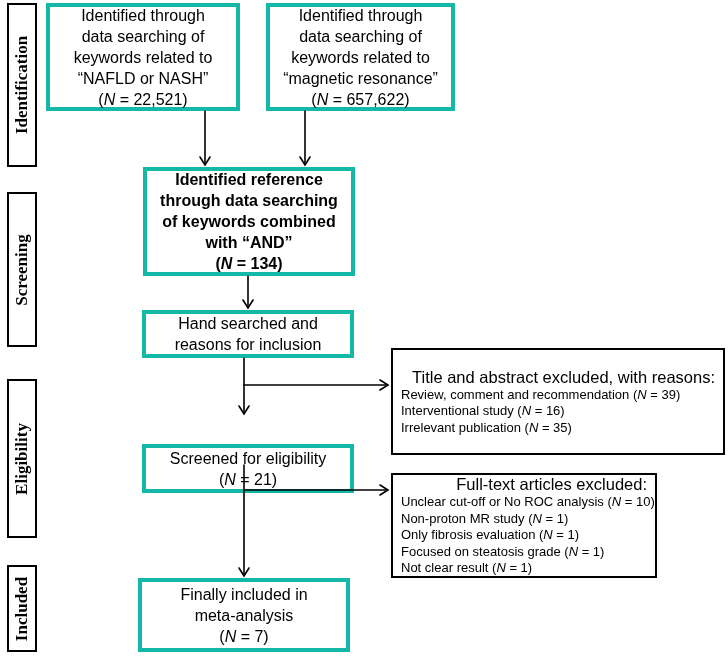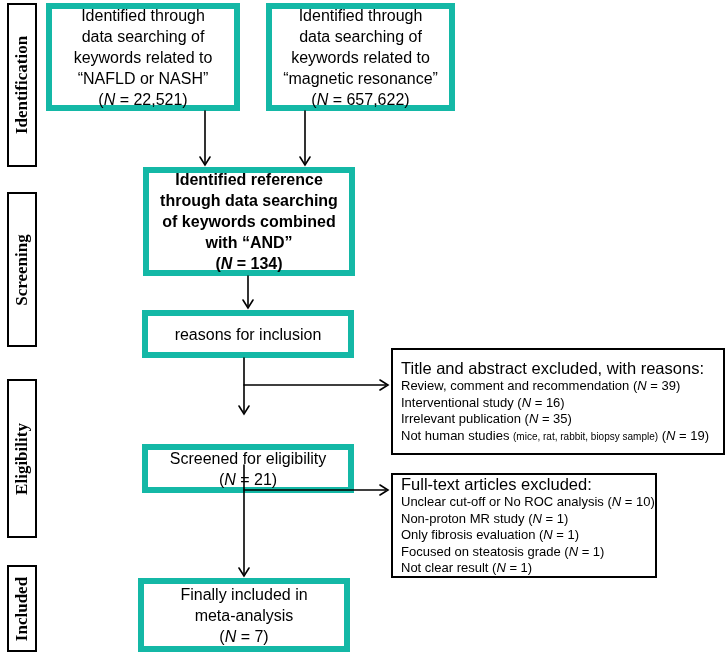--- a/index.html
+++ b/index.html
@@ -9,30 +9,30 @@
   }
   .stage{
     position:absolute;border:2px solid #000;background:#fff;box-sizing:border-box;
     display:flex;align-items:center;justify-content:center;
   }
   .stage .vlabel{
     transform:rotate(-90deg);white-space:nowrap;
     font-family:"Liberation Serif",serif;font-weight:bold;font-size:17px;
   }
   .fbox{
-    position:absolute;border:6px solid #14b8a6;background:#fff;box-sizing:border-box;
+    position:absolute;border:4px solid #14b8a6;background:#fff;box-sizing:border-box;
     display:flex;flex-direction:column;align-items:center;justify-content:center;
     text-align:center;font-size:16px;line-height:21px;
   }
   .xbox{
     position:absolute;border:2px solid #000;background:#fff;box-sizing:border-box;
     display:flex;flex-direction:column;justify-content:center;
     padding:2px 8px;font-size:13px;line-height:16.5px;white-space:nowrap;
   }
-  .xbox .hdr{font-size:16.5px;line-height:20px;}
+  .xbox .hdr{font-size:16.5px;line-height:20px;text-align:right;}
   .small{font-size:10px;}
   i{font-style:italic;}
   .arrows{position:absolute;left:0;top:0;pointer-events:none;}
 </style>
 </head>
 <body>
 
 <div class="canvas">
 
   <div class="stage" style="left:7px;top:3px;width:30px;height:164px;">
@@ -65,40 +65,40 @@
 
   <div class="fbox" style="left:143px;top:167px;width:212px;height:109px;font-weight:bold;">
     <div>Identified reference</div>
     <div>through data searching</div>
     <div>of keywords combined</div>
     <div>with “AND”</div>
     <div>(<i>N</i> = 134)</div>
   </div>
 
   <div class="fbox" style="left:142px;top:310px;width:212px;height:48px;">
+    <div>Hand searched and</div>
     <div>reasons for inclusion</div>
   </div>
 
   <div class="fbox" style="left:142px;top:416px;width:212px;height:49px;margin-top:28px;">
     <div>Screened for eligibility</div>
     <div>(<i>N</i> = 21)</div>
   </div>
 
   <div class="fbox" style="left:138px;top:578px;width:212px;height:74px;">
     <div>Finally included in</div>
     <div>meta-analysis</div>
     <div>(<i>N</i> = 7)</div>
   </div>
 
   <div class="xbox" style="left:391px;top:348px;width:334px;height:107px;">
     <div class="hdr">Title and abstract excluded, with reasons:</div>
     <div>Review, comment and recommendation (<i>N</i> = 39)</div>
     <div>Interventional study (<i>N</i> = 16)</div>
     <div>Irrelevant publication (<i>N</i> = 35)</div>
-    <div><span>Not human studies </span><span class="small">(mice, rat, rabbit, biopsy sample)</span><span> (<i>N</i> = 19)</span></div>
   </div>
 
   <div class="xbox" style="left:391px;top:473px;width:266px;height:105px;">
     <div class="hdr">Full-text articles excluded:</div>
     <div>Unclear cut-off or No ROC analysis (<i>N</i> = 10)</div>
     <div>Non-proton MR study (<i>N</i> = 1)</div>
     <div>Only fibrosis evaluation (<i>N</i> = 1)</div>
     <div>Focused on steatosis grade (<i>N</i> = 1)</div>
     <div>Not clear result (<i>N</i> = 1)</div>
   </div>

